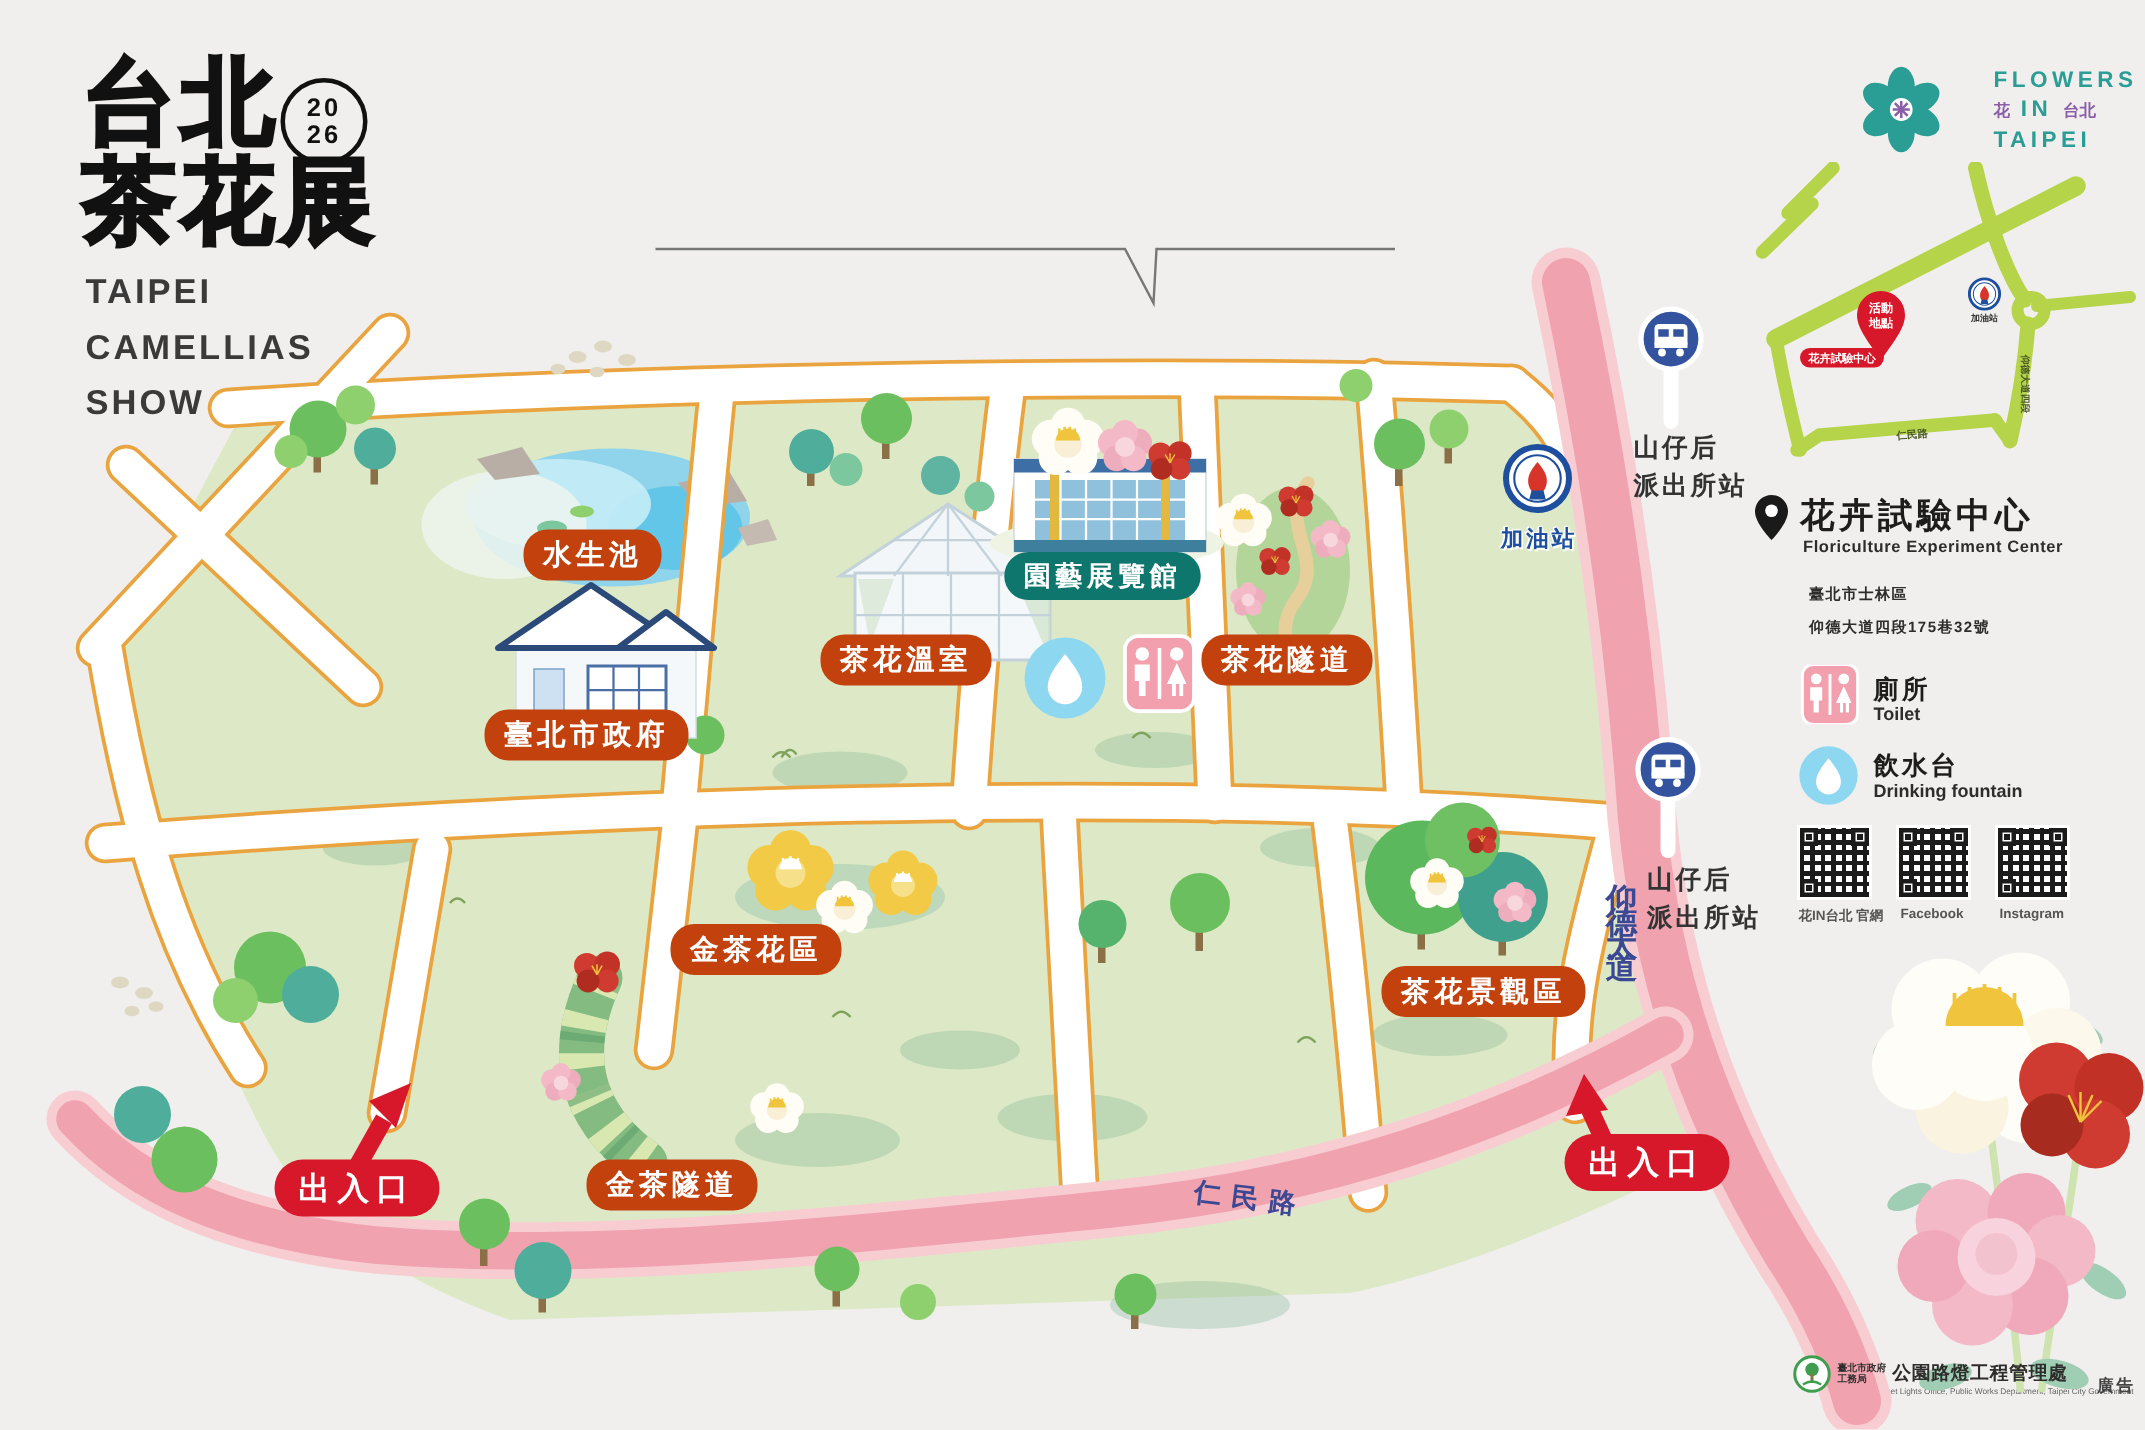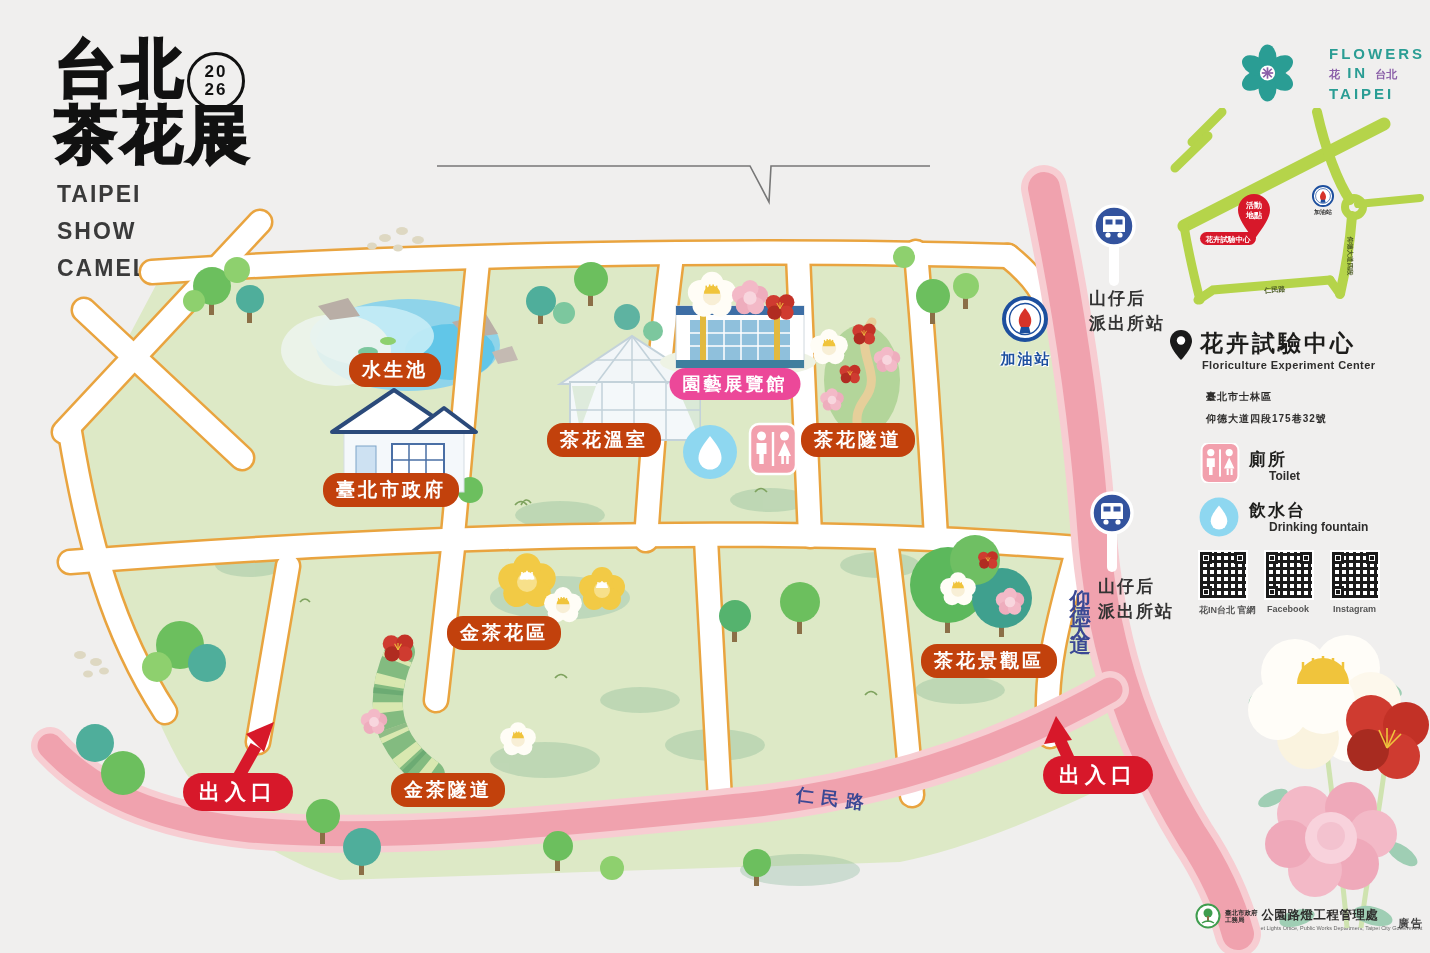--- a/index.html
+++ b/index.html
@@ -20,39 +20,39 @@
              font-size:42px;letter-spacing:6px;white-space:nowrap;}
   
   .fit{left:1240px;top:38px;width:185px;height:70px;display:flex;align-items:center;gap:10px;}
   .fit-text{font-weight:800;color:#2a9d94;font-size:15px;line-height:19px;letter-spacing:3px;margin-left:24px;}
   .fit-cjk{color:#8a5fa8;font-size:11px;font-weight:700;letter-spacing:0;}
 
   
   .pill{position:absolute;transform:translate(-50%,-50%);background:#c2410c;color:#fff;
         font-weight:700;font-size:19px;letter-spacing:3px;padding:4px 13px;border-radius:16px;
         white-space:nowrap;z-index:5;}
-  .pill.red{background:#ec4899;font-size:18px;}
+  .pill.red{background:#0f766e;font-size:18px;}
   .entr{position:absolute;transform:translate(-50%,-50%);background:#d7182a;color:#fff;
         font-weight:900;font-size:21px;letter-spacing:5px;padding:5px 16px;border-radius:20px;
         white-space:nowrap;z-index:6;}
   .bus-text{position:absolute;color:#333;font-weight:800;font-size:17px;line-height:25px;
             letter-spacing:2px;z-index:5;white-space:nowrap;}
   .gas-text{position:absolute;transform:translate(-50%,0);color:#1d4f9e;font-weight:800;font-size:15px;
             letter-spacing:2px;z-index:5;text-shadow:0 0 2px #fff,0 0 2px #fff,1px 1px 0 #fff,-1px -1px 0 #fff;}
   .road-v{position:absolute;writing-mode:vertical-rl;color:#3b4894;font-weight:800;font-size:21px;
           letter-spacing:15px;z-index:5;}
   .road-h{position:absolute;color:#3b4894;font-weight:800;font-size:18px;letter-spacing:7px;
           transform:rotate(7deg);z-index:5;white-space:nowrap;}
 
   
   .venue-name{left:1200px;top:328px;color:#1d1d1b;font-weight:900;font-size:23px;letter-spacing:3px;}
   .venue-en{left:1202px;top:359px;color:#2e2d2c;font-weight:700;font-size:11px;letter-spacing:.4px;}
   .venue-addr{left:1206px;top:386px;color:#2e2d2c;font-weight:800;font-size:10px;line-height:22px;letter-spacing:1px;}
   .legend-label{position:absolute;color:#1d1d1b;font-weight:800;font-size:17px;letter-spacing:2px;}
-  .legend-en{position:absolute;color:#2e2d2c;font-weight:700;font-size:12px;margin-left:20px;}
+  .legend-en{position:absolute;color:#2e2d2c;font-weight:700;font-size:12px;}
   .qr{position:absolute;width:46px;height:46px;background:
         repeating-linear-gradient(0deg,#1b1b1b 0 3px,transparent 3px 7px),
         repeating-linear-gradient(90deg,#1b1b1b 0 3px,#fff 3px 7px);
       outline:2px solid #fff;}
   .qr i{position:absolute;width:12px;height:12px;border:3px solid #1b1b1b;background:#fff;box-sizing:border-box;}
   .qr i::after{content:"";position:absolute;left:1px;top:1px;width:4px;height:4px;background:#1b1b1b;}
   .qr i.tl{left:0;top:0}.qr i.tr{right:0;top:0}.qr i.bl{left:0;bottom:0}
   .qr-label{position:absolute;color:#555;font-weight:700;font-size:9px;white-space:nowrap;}
 
   
@@ -414,22 +414,22 @@
   <div class="abs logo-cjk">
     <div>台北</div>
     <div>茶花展</div>
   </div>
   <div class="abs year-circle">
     <span>20</span>
     <span>26</span>
   </div>
   <div class="abs logo-en">
     <div>TAIPEI</div>
+    <div>CAMELLIAS</div>
     <div>SHOW</div>
-    <div>CAMELLIAS</div>
   </div>
 
   <svg class="abs" style="left:425px;top:150px;z-index:3" width="520" height="60" viewBox="0 0 520 60">
     <polyline points="12,16 325,16 344,52 346,16 505,16" fill="none" stroke="#777" stroke-width="1.6"></polyline>
   </svg>
 
   <div class="abs fit" style="z-index:3">
     <svg width="58" height="58" viewBox="-29 -29 58 58">
       <g fill="#2a9d94">
         <ellipse cx="0" cy="-16" rx="9.5" ry="14"></ellipse>

